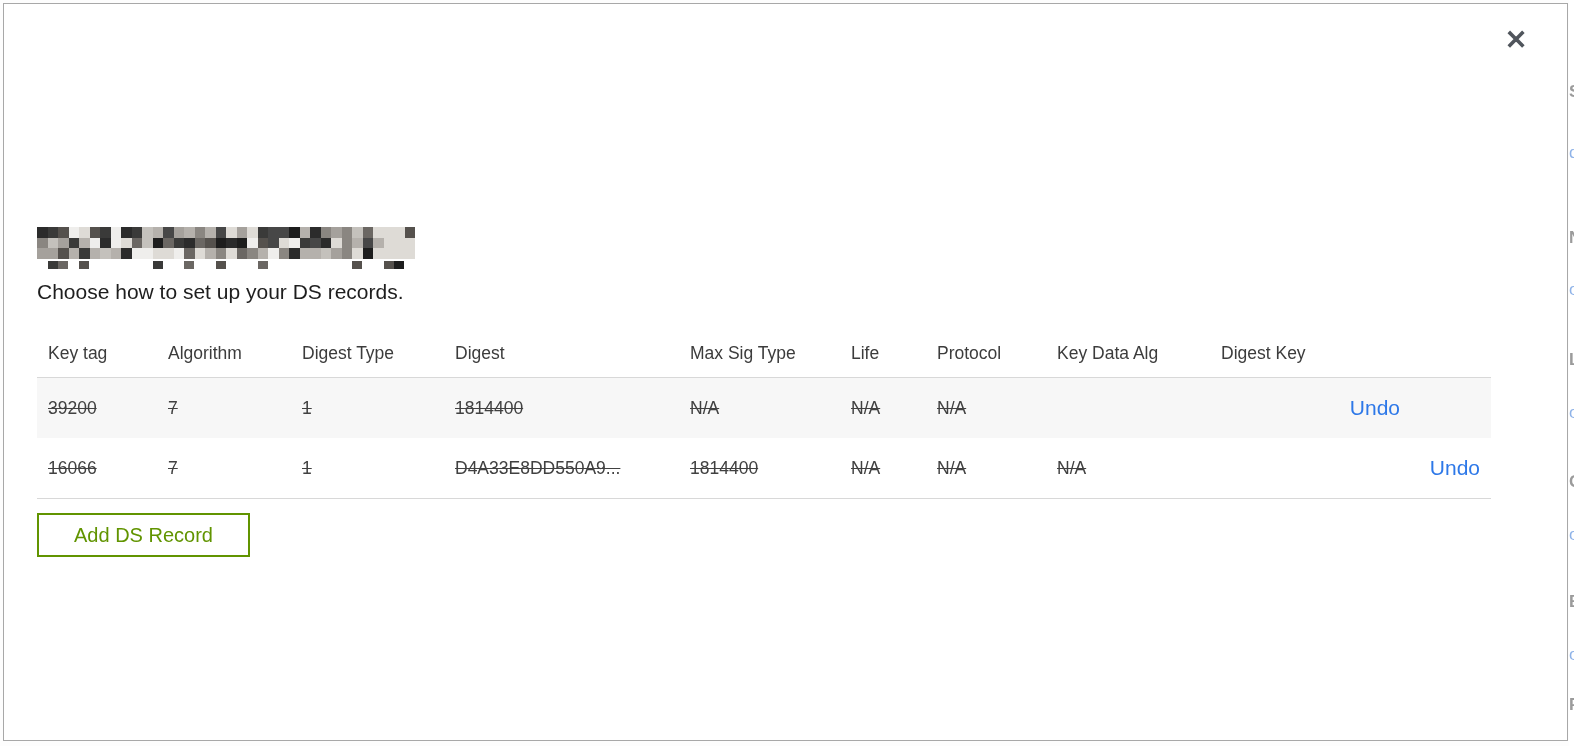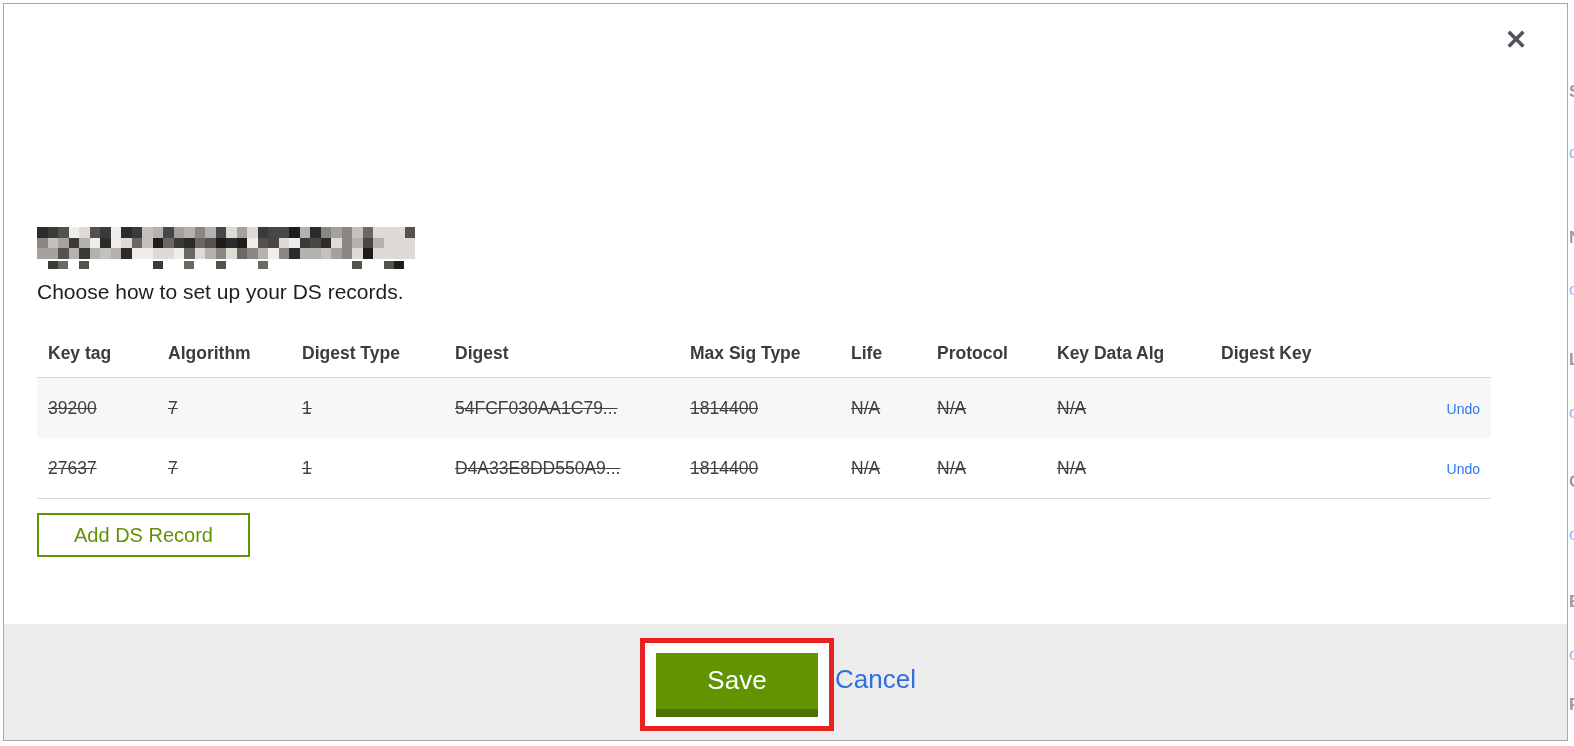--- a/index.html
+++ b/index.html
@@ -31,28 +31,28 @@
   .mosaic-tail { position:absolute; left:33px; top:257px; width:378px; height:10px; }
   .mosaic-tail i { position:absolute; height:8px; }
 
   .subtitle { position:absolute; left:33px; top:276px; font-size:21px; color:#1e1e1e; }
 
   
   .ds-table { position:absolute; left:33px; top:326px; width:1454px; font-size:17.5px; }
   .t-row { display:grid; align-items:center;
            grid-template-columns:120px 134px 153px 235px 161px 86px 120px 164px 1fr 80px; }
   .t-head { height:47px; color:#3c3c3c; }
-  .t-head .cell { text-decoration:none;font-weight:bold; }
+  .t-head .cell { text-decoration:none; }
   .t-body .t-row { height:61px; color:#414141; }
   .t-body .t-row:first-child { background:#f7f7f7; border-top:1px solid #d8d8d8; }
   .t-body .t-row:last-child { border-bottom:1px solid #d8d8d8; }
   .cell { padding-left:11px; white-space:nowrap; overflow:hidden; }
   .t-body .cell { text-decoration:line-through; }
   .cell-action { text-decoration:none !important; text-align:right; padding-right:11px; }
-  .undo-link { color:#2d78e8; text-decoration:none; cursor:pointer; font-size:14px; }
+  .undo-link { color:#2d78e8; text-decoration:none; cursor:pointer; font-size:21px; }
 
   
   .add-btn { position:absolute; left:33px; top:509px; width:213px; height:44px;
              background:#ffffff; border:2px solid #619400; color:#619400;
              font-size:20px; font-family:"Liberation Sans", sans-serif;
              text-align:center; cursor:pointer; }
 
   
   .modal-footer { position:absolute; left:0; top:620px; width:1563px; height:116px; background:#ececec; }
   .red-annotation { position:absolute; left:636px; top:14px; width:194px; height:93px;
@@ -224,47 +224,40 @@
           <div class="cell">Protocol</div>
           <div class="cell">Key Data Alg</div>
           <div class="cell">Digest Key</div>
           <div></div>
         </div>
       <div class="t-body">
   <div class="t-row">
             <div class="cell">39200</div>
             <div class="cell">7</div>
             <div class="cell">1</div>
-            <div class="cell">54FCF030AA1C79...</div>
             <div class="cell">1814400</div>
             <div class="cell">N/A</div>
             <div class="cell">N/A</div>
             <div class="cell">N/A</div>
             <div class="cell"></div>
             <div class="cell cell-action"><a class="undo-link">Undo</a></div>
           </div>
 
   <div class="t-row">
-            <div class="cell">27637</div>
+            <div class="cell">16066</div>
             <div class="cell">7</div>
             <div class="cell">1</div>
             <div class="cell">D4A33E8DD550A9...</div>
             <div class="cell">1814400</div>
             <div class="cell">N/A</div>
             <div class="cell">N/A</div>
             <div class="cell">N/A</div>
             <div class="cell"></div>
             <div class="cell cell-action"><a class="undo-link">Undo</a></div>
           </div>
 </div>
     </div>
 
     <button class="add-btn">Add DS Record</button>
 
-    <div class="modal-footer">
-      <div class="red-annotation">
-        <button class="save-btn">Save</button>
-      </div>
-      <a class="cancel-link">Cancel</a>
-    </div>
 
   </div>
 </div>
 
 </body></html>

